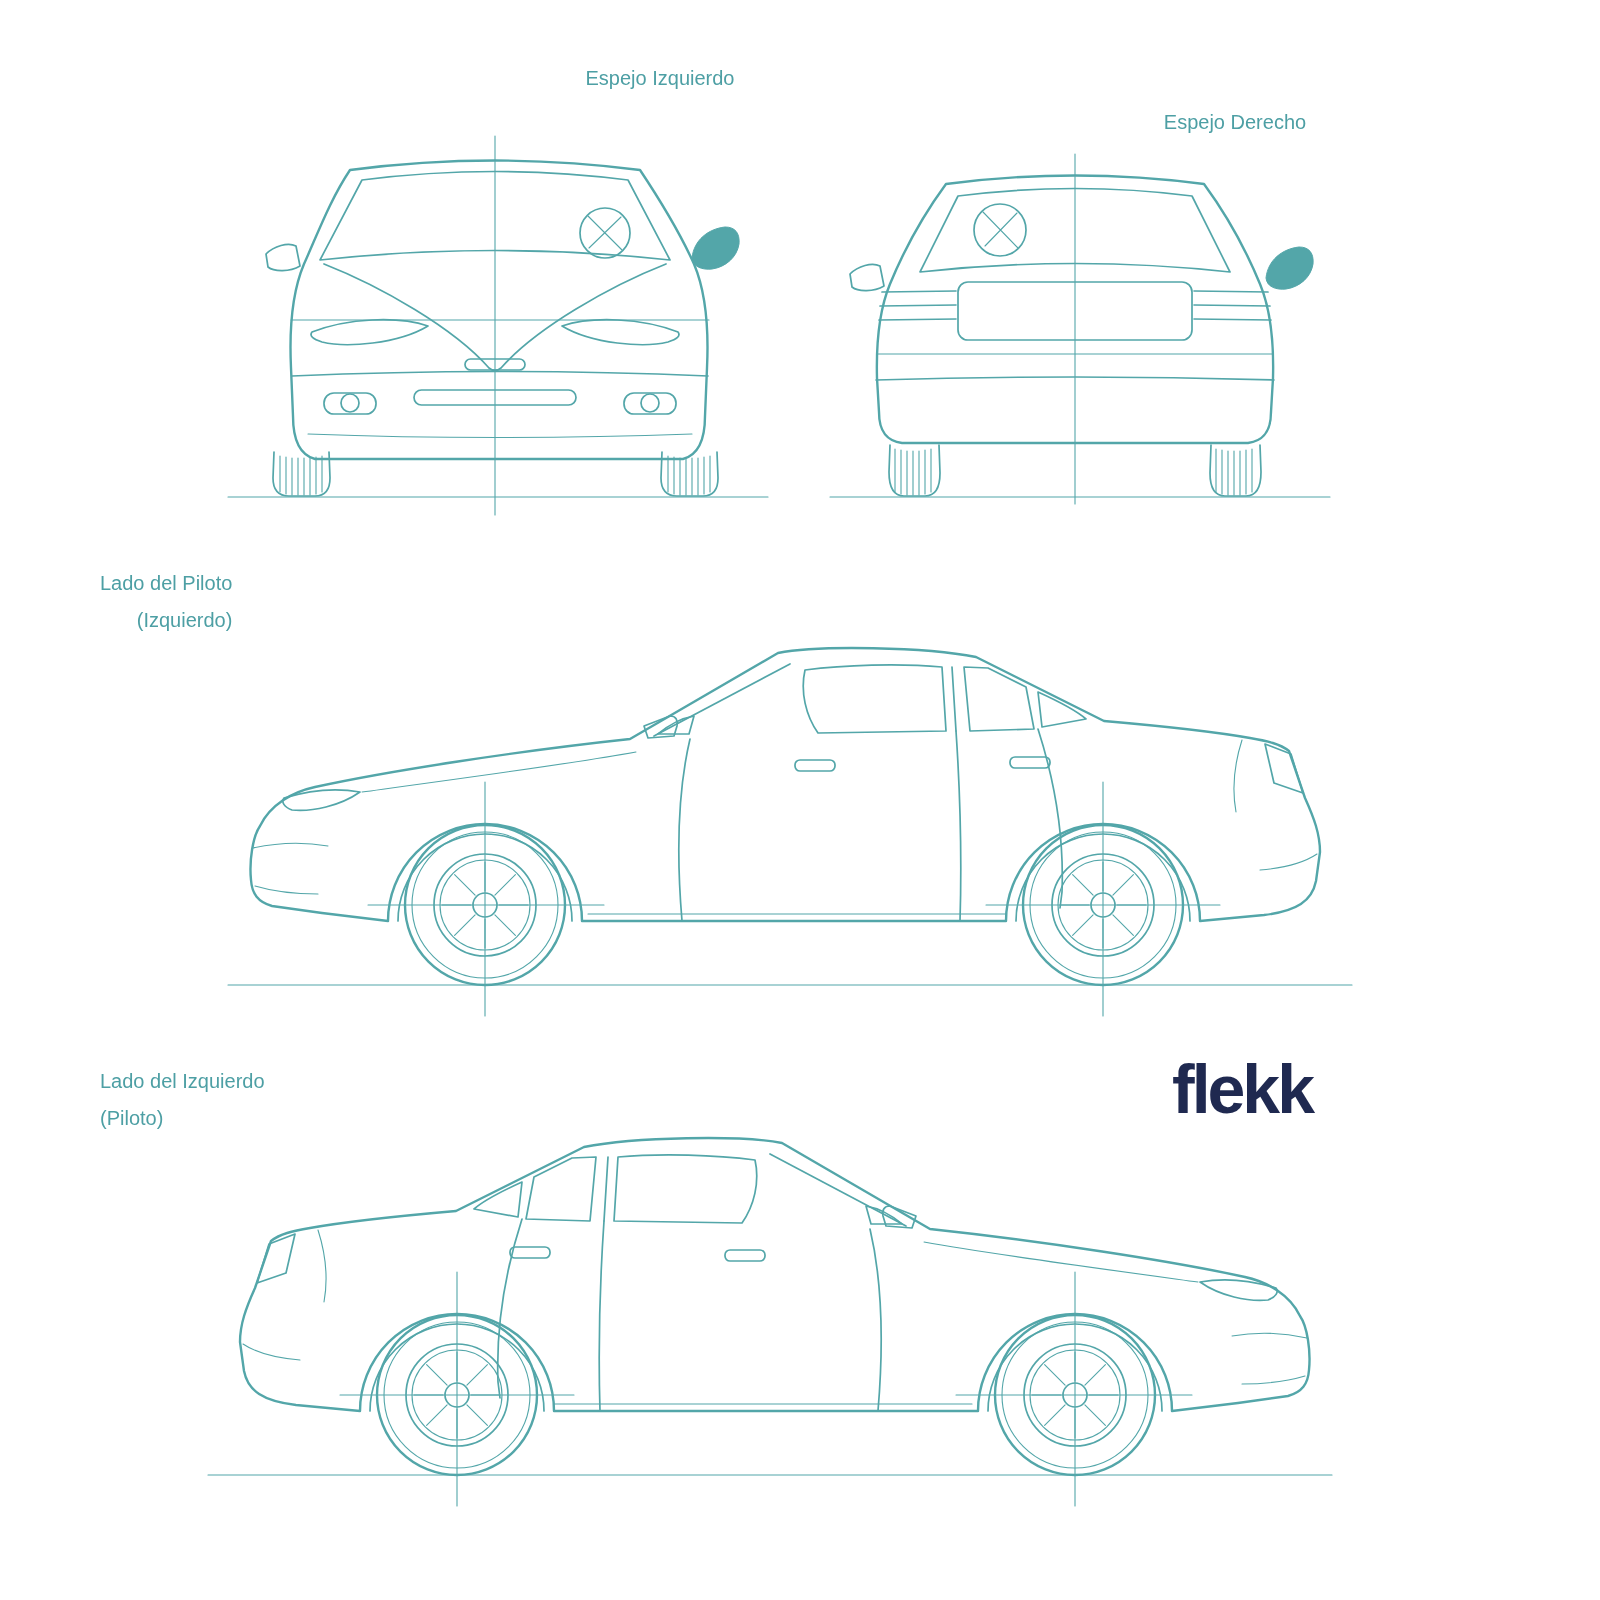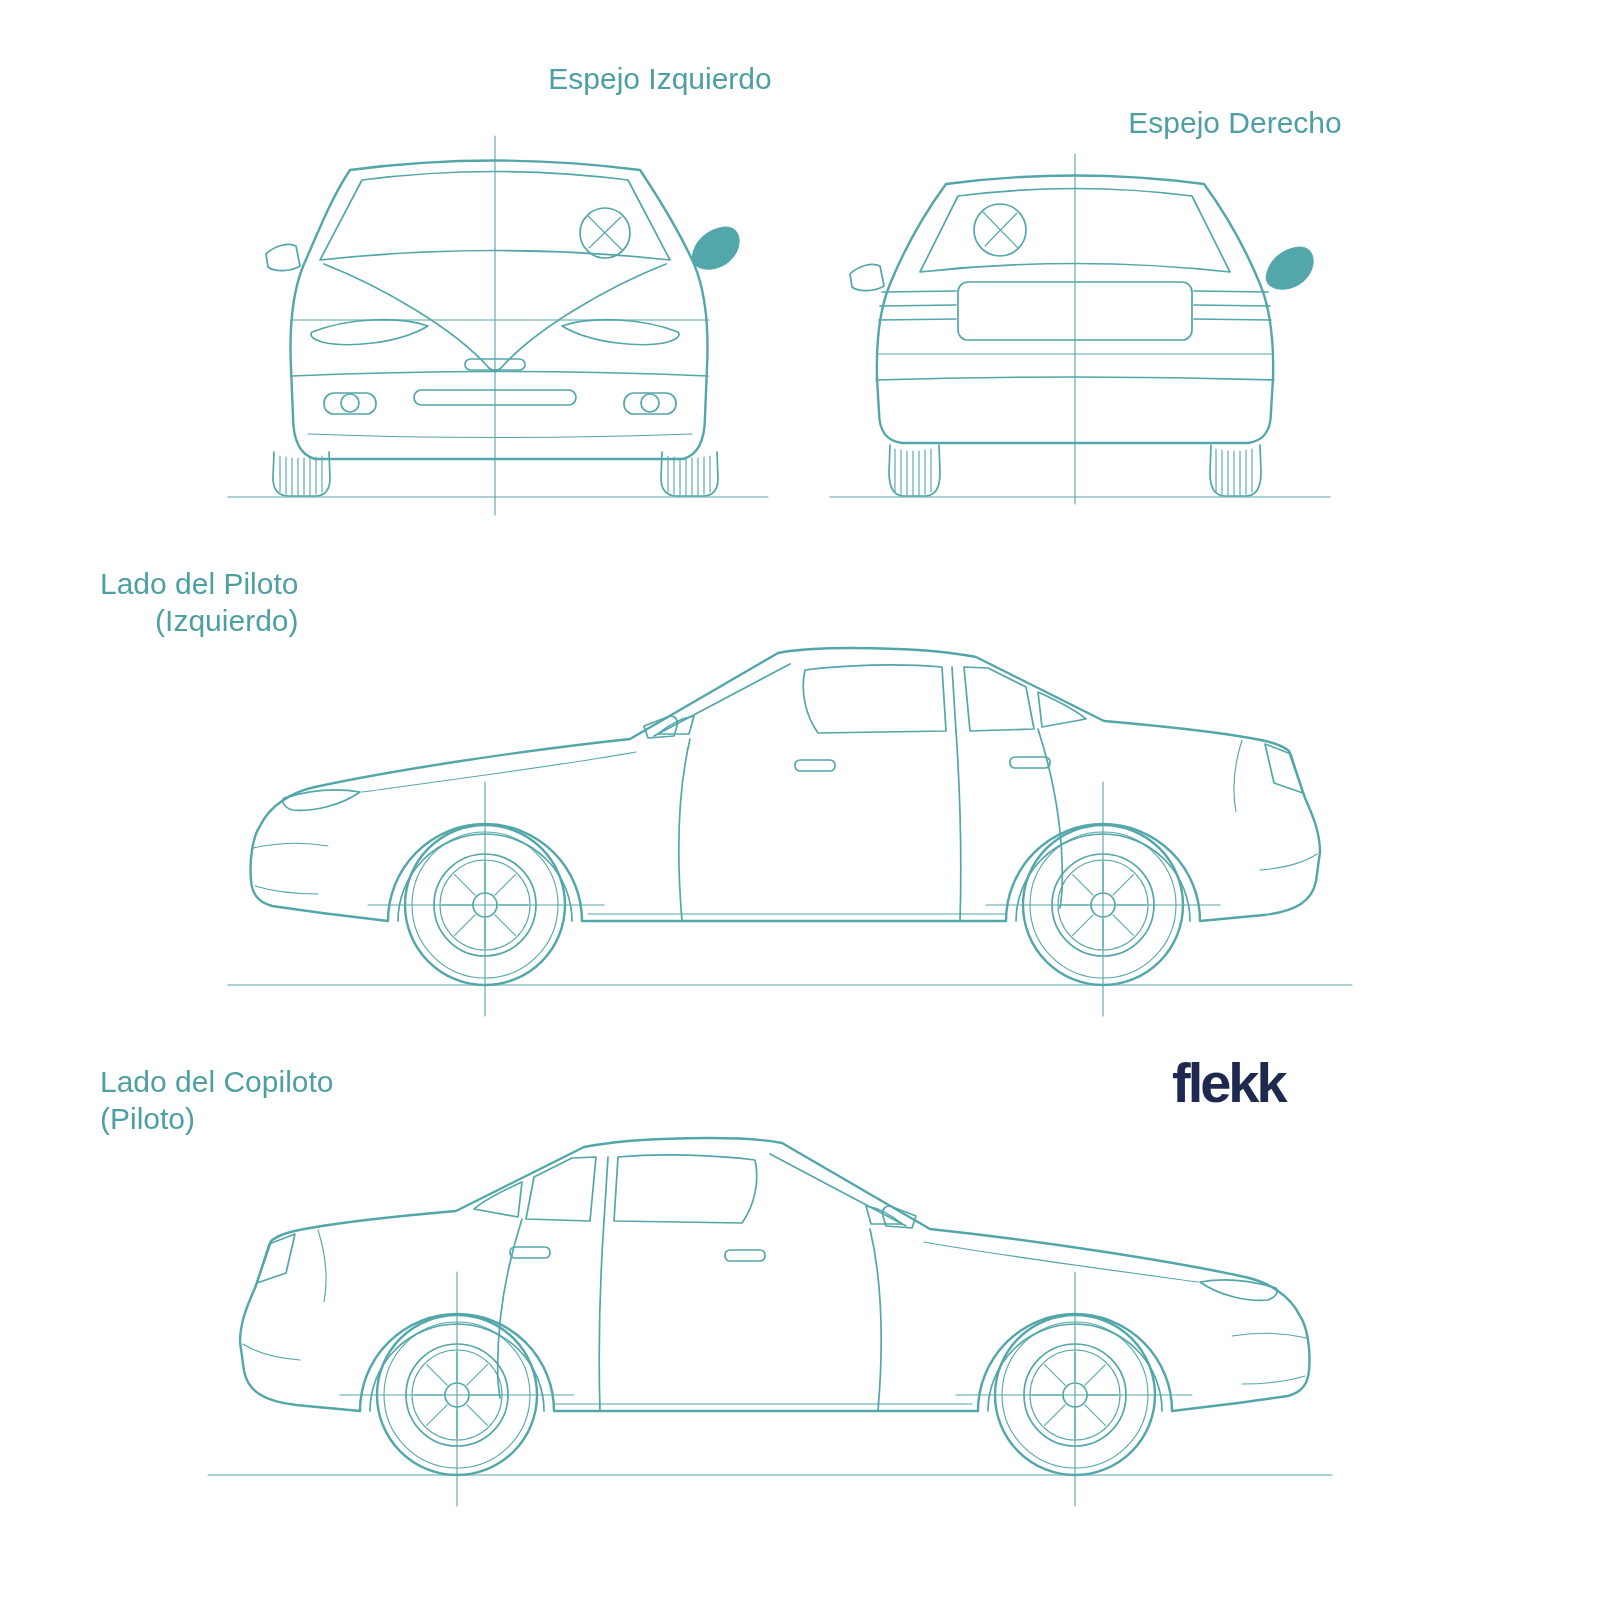--- a/index.html
+++ b/index.html
@@ -6,23 +6,23 @@
     --line:#53a6a9;
     --label:#4d9fa4;
     --logo:#1f2950;
     --accent:#53a6a9;
     --bg:#ffffff;
   }
   *{margin:0;padding:0;box-sizing:border-box;}
   html,body{width:1600px;height:1600px;background:var(--bg);font-family:"Liberation Sans",sans-serif;}
   .stage{position:relative;width:1600px;height:1600px;overflow:hidden;background:var(--bg);}
   .blueprint{position:absolute;left:0;top:0;width:1600px;height:1600px;}
-  .lbl{position:absolute;color:var(--label);font-size:30px;line-height:37px;}
+  .lbl{position:absolute;color:var(--label);font-size:20px;line-height:37px;}
   .lbl.center{text-align:center;}
-  .brand{position:absolute;left:1172px;top:1050px;color:var(--logo);font-size:56px;font-weight:bold;letter-spacing:-3px;}
+  .brand{position:absolute;left:1172px;top:1050px;color:var(--logo);font-size:68px;font-weight:bold;letter-spacing:-3px;}
   .ln{fill:none;stroke:var(--line);stroke-linecap:round;stroke-linejoin:round;}
   .s2{stroke-width:2.4;}
   .s15{stroke-width:1.7;}
   .s1{stroke-width:1.1;}
   .fillAccent{fill:var(--accent);stroke:var(--accent);stroke-width:1;}
 </style>
 </head>
 <body>
 
 <div class="stage">
@@ -117,18 +117,18 @@
 
   <div class="lbl center" style="left:510px;top:60px;width:300px;">Espejo Izquierdo</div>
   <div class="lbl center" style="left:1085px;top:60px;width:300px;margin-top:44px;">Espejo Derecho</div>
 
   <div class="lbl" style="left:100px;top:565px;text-align:right;">
     <div>Lado del Piloto</div>
     <div>(Izquierdo)</div>
   </div>
 
   <div class="lbl" style="left:100px;top:1063px;">
-    <div>Lado del Copiloto</div>
+    <div>Lado del Izquierdo</div>
     <div>(Piloto)</div>
   </div>
 
   <div class="brand">flekk</div>
 </div>
 
 </body></html>

